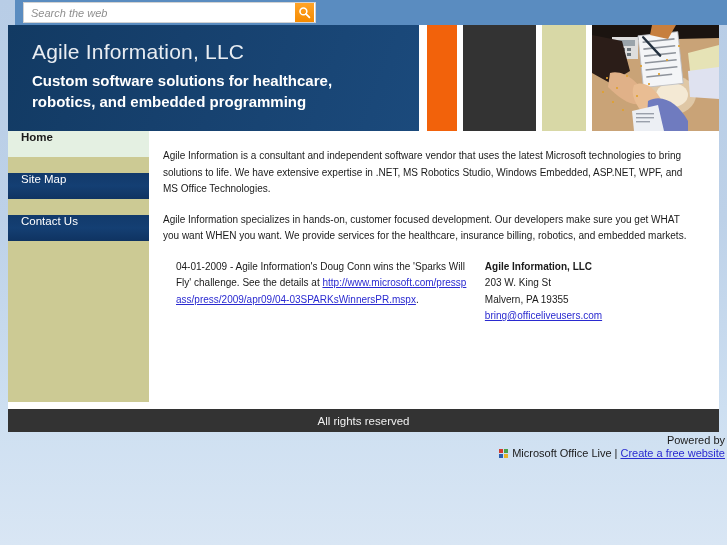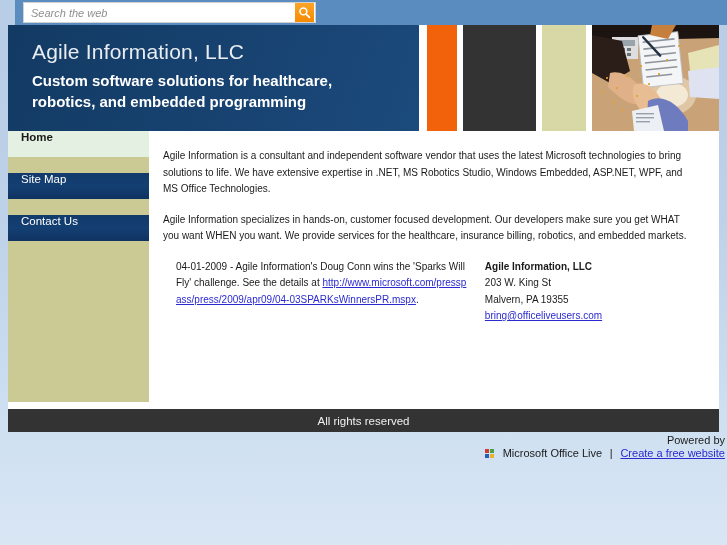--- a/index.html
+++ b/index.html
@@ -198,21 +198,21 @@
     top: 434px;
     width: 240px;
     text-align: right;
     font-size: 11px;
     color: #1a1a1a;
     line-height: 13px;
   }
   #powered-row2 {
     display: flex;
     align-items: center;
-    justify-content: space-between;
+    justify-content: flex-end;
     gap: 3px;
     white-space: nowrap;
   }
   #ol-logo {
     width: 10px; height: 10px;
     display: inline-block;
     position: relative;
     flex: none;
   }
   #ol-logo i {

